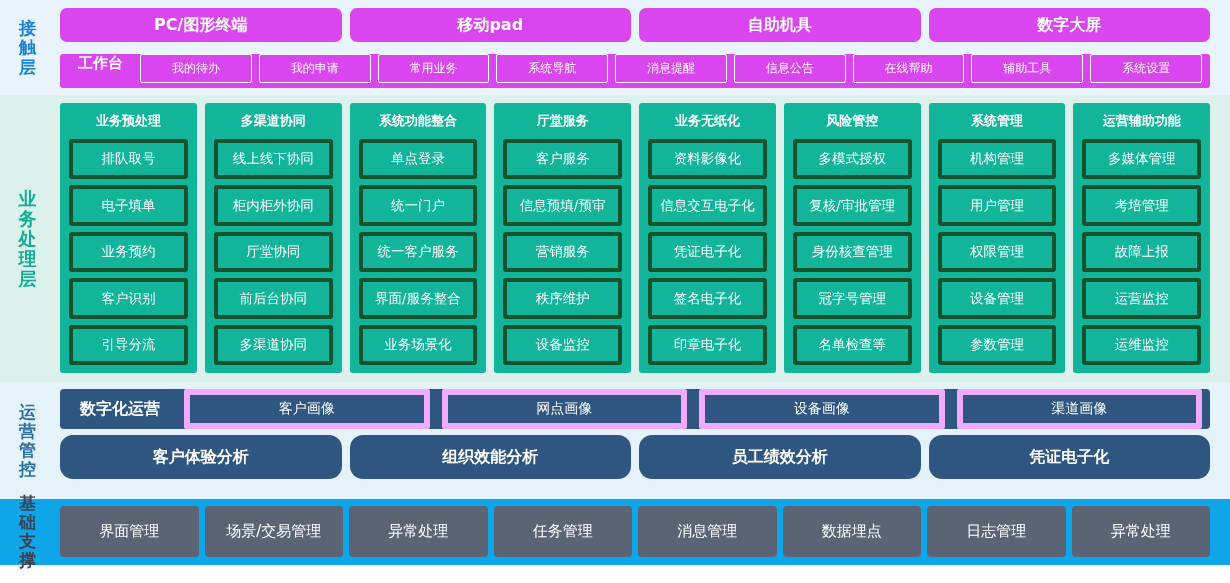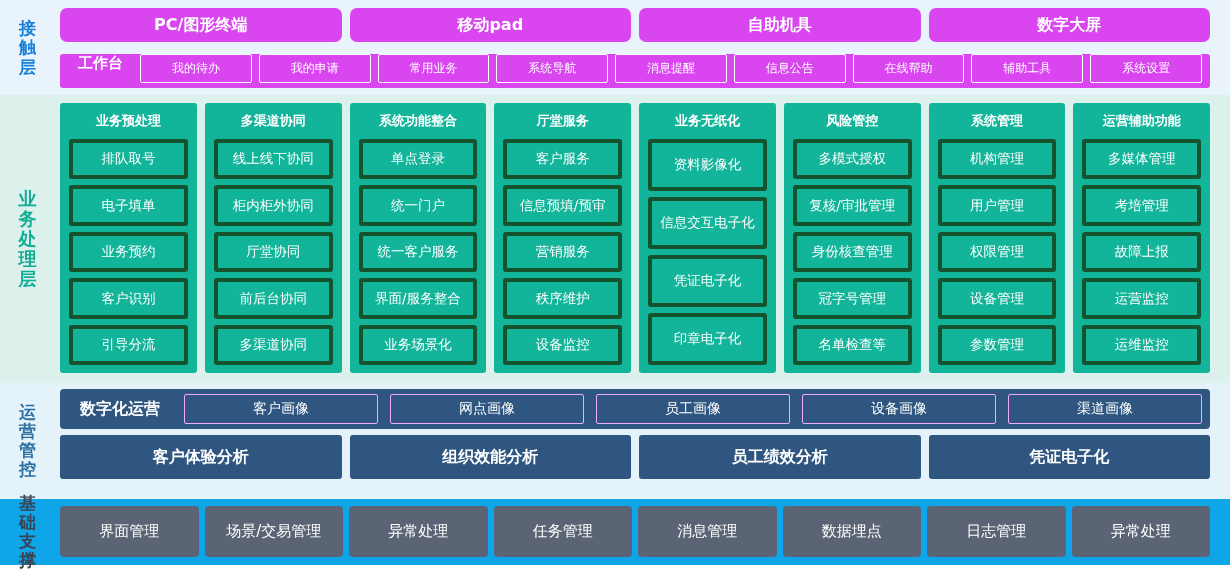--- a/index.html
+++ b/index.html
@@ -72,27 +72,27 @@
   .l3 .layer-label{color:#2b6ea0;}
   .l3 .layer-body{padding:6px 20px 6px 4px;gap:6px;}
   .l3-bar{
     height:40px;background:#2e5680;border-radius:4px;
     display:flex;align-items:center;padding:0 8px;gap:12px;
   }
   .l3-bar .l3-first{
     color:#fff;font-size:16px;font-weight:bold;padding:0 12px;white-space:nowrap;
   }
   .l3-bar .obtn{
-    flex:1 1 0;height:28px;border:1px solid #f0abfc;border-radius:2px;
+    flex:1 1 0;height:28px;border:6px solid #f0abfc;border-radius:2px;
     display:flex;align-items:center;justify-content:center;
     color:#fff;font-size:14px;white-space:nowrap;
   }
   .l3-row2{display:flex;gap:8px;height:44px;}
   .l3-row2 .chip{
-    flex:1 1 0;background:#2e5680;border-radius:3px;
+    flex:1 1 0;background:#2e5680;border-radius:13px;
     display:flex;align-items:center;justify-content:center;
     color:#fff;font-weight:bold;font-size:16px;
   }
 
   
   .l4{height:66px;background:#0ea5e9;}
   .l4 .layer-label{color:#3b4251;font-size:17px;}
   .l4 .layer-label .two{width:auto;display:block;}
   .l4 .layer-body{padding:7px 20px 8px 4px;}
   .l4-row{display:flex;gap:6px;height:100%;}
@@ -184,20 +184,21 @@
           <div class="cell">营销服务</div>
           <div class="cell">秩序维护</div>
           <div class="cell">设备监控</div>
         </div>
 
         <div class="col">
           <div class="col-title">业务无纸化</div>
           <div class="cell">资料影像化</div>
           <div class="cell">信息交互电子化</div>
           <div class="cell">凭证电子化</div>
+          <div class="cell">签名电子化</div>
           <div class="cell">印章电子化</div>
         </div>
 
         <div class="col">
           <div class="col-title">风险管控</div>
           <div class="cell">多模式授权</div>
           <div class="cell">复核/审批管理</div>
           <div class="cell">身份核查管理</div>
           <div class="cell">冠字号管理</div>
           <div class="cell">名单检查等</div>
@@ -232,21 +233,20 @@
         <span>营</span>
         <span>管</span>
         <span>控</span>
       </span>
     </div>
     <div class="layer-body">
       <div class="l3-bar">
         <div class="l3-first">数字化运营</div>
         <div class="obtn">客户画像</div>
         <div class="obtn">网点画像</div>
-        <div class="obtn">员工画像</div>
         <div class="obtn">设备画像</div>
         <div class="obtn">渠道画像</div>
       </div>
       <div class="l3-row2">
         <div class="chip">客户体验分析</div>
         <div class="chip">组织效能分析</div>
         <div class="chip">员工绩效分析</div>
         <div class="chip">凭证电子化</div>
       </div>
     </div>

